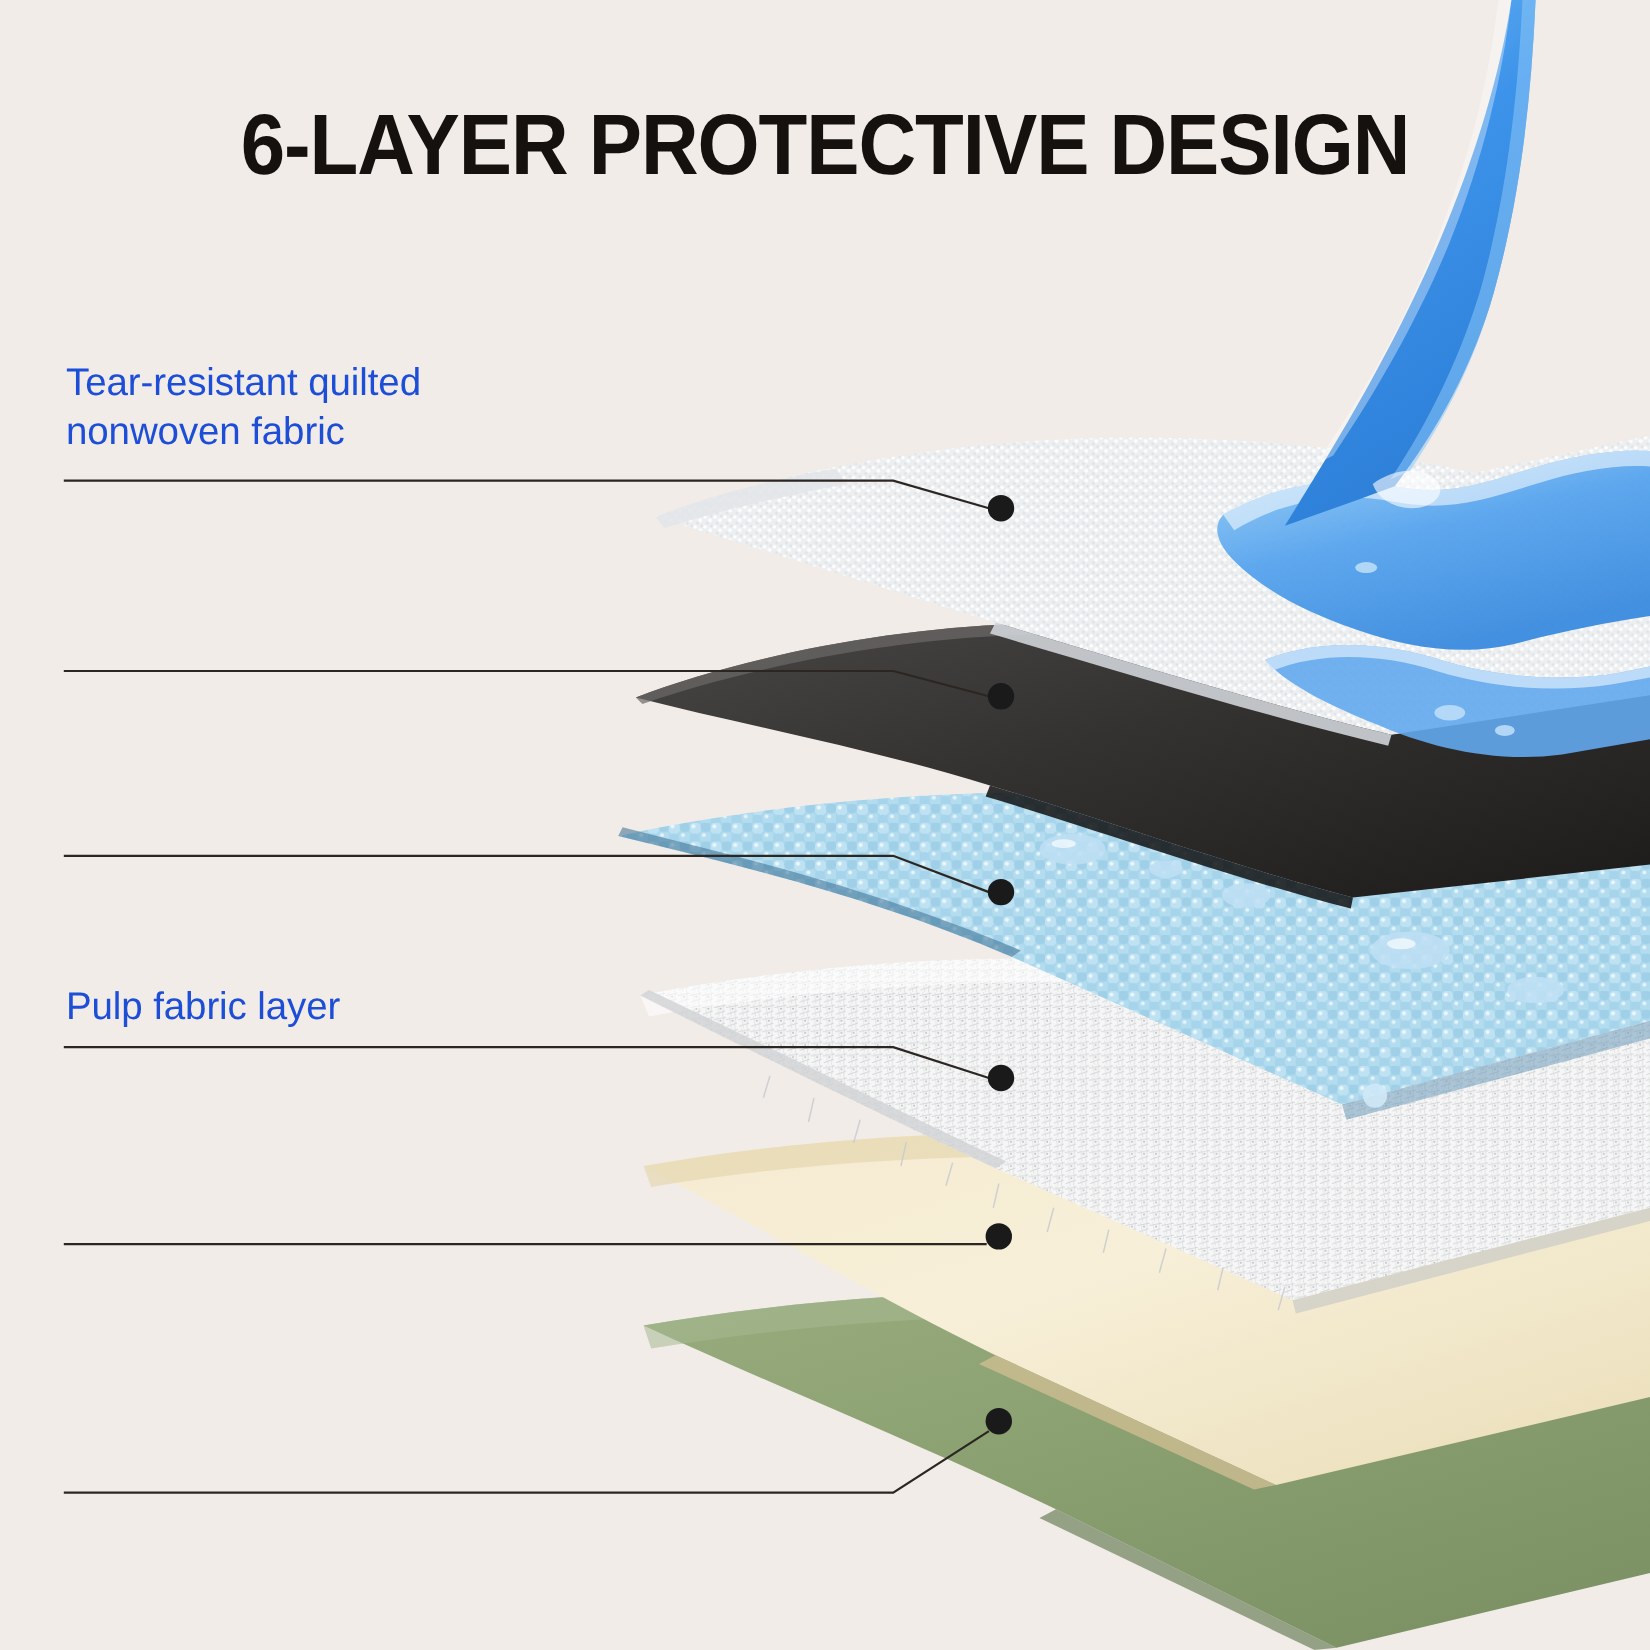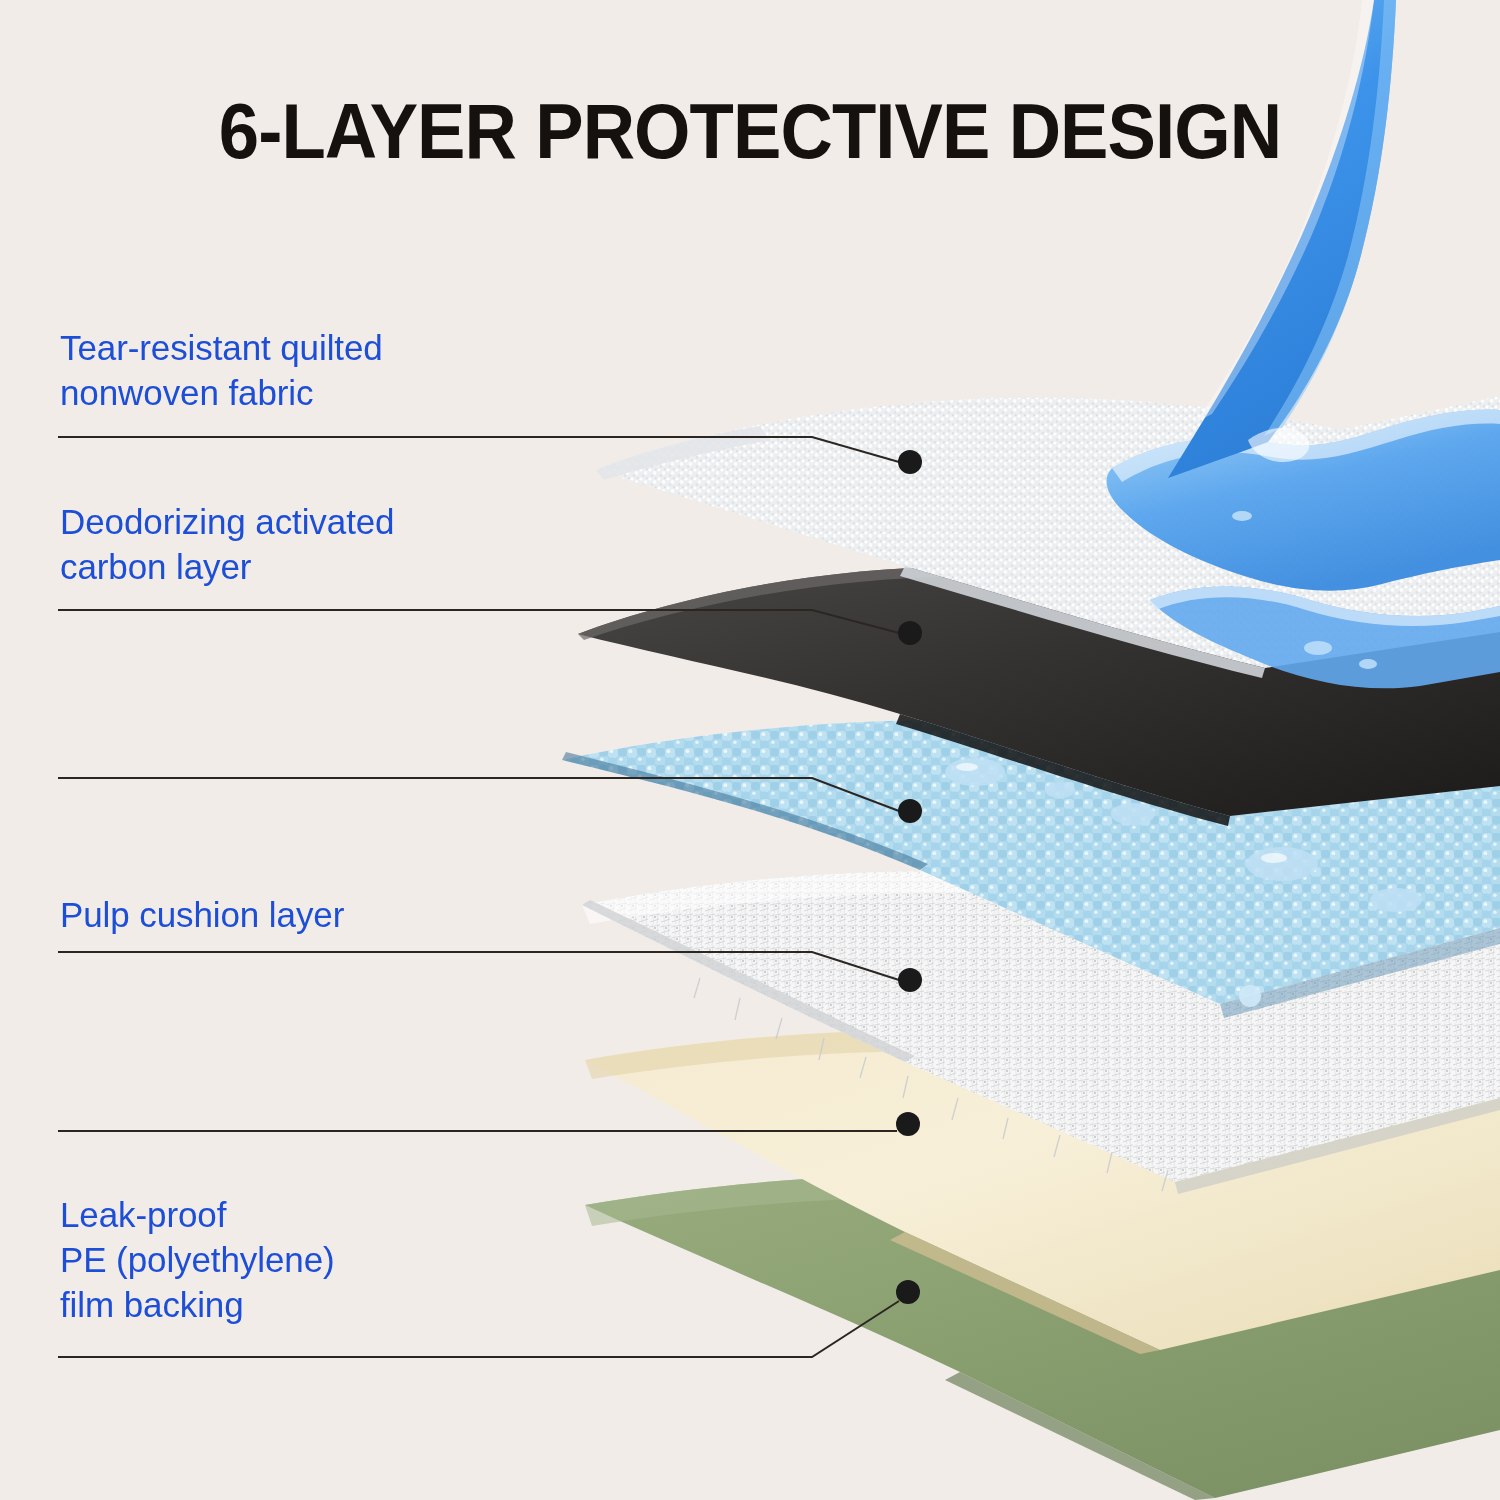--- a/index.html
+++ b/index.html
@@ -245,20 +245,15 @@
       <circle cx="910" cy="980" r="12"></circle>
       <circle cx="908" cy="1124" r="12"></circle>
       <circle cx="908" cy="1292" r="12"></circle>
     </g>
   </svg>
 
   <div id="title">6-LAYER PROTECTIVE DESIGN</div>
 
   <div class="label" style="top:326px">Tear-resistant quilted
 nonwoven fabric</div>
-  <div class="label" style="top:500px">Deodorizing activated
-carbon layer</div>
-  <div class="label" style="top:893px">Pulp cushion layer</div>
-  <div class="label" style="top:1193px">Leak-proof
-PE (polyethylene)
-film backing</div>
+  <div class="label" style="top:893px">Pulp fabric layer</div>
 
 </div>
 
 </body></html>

